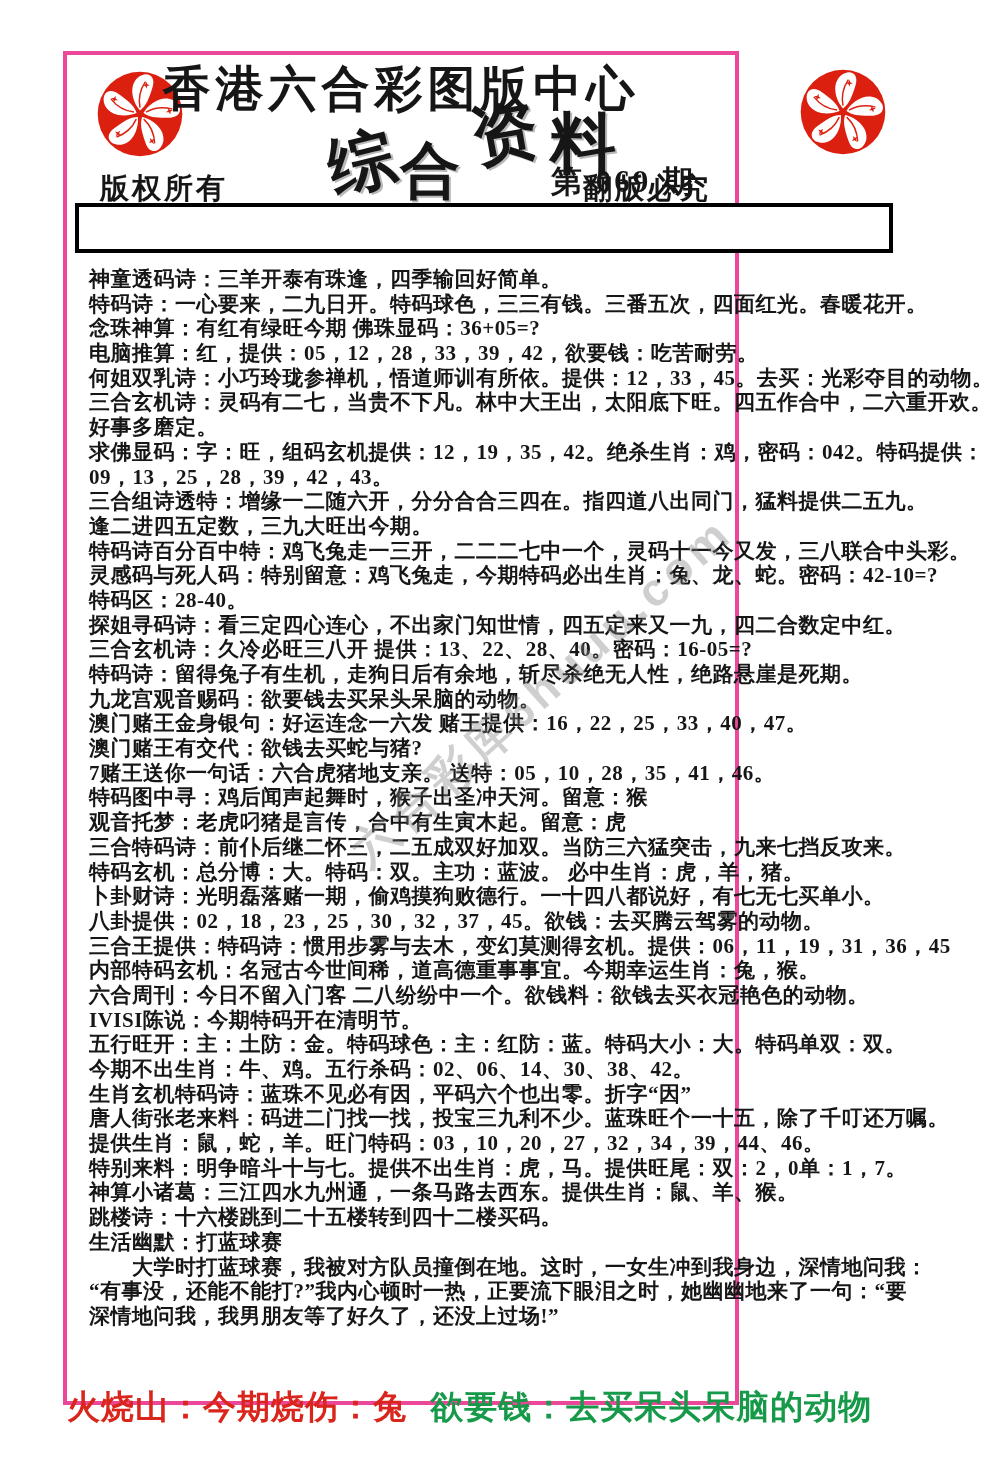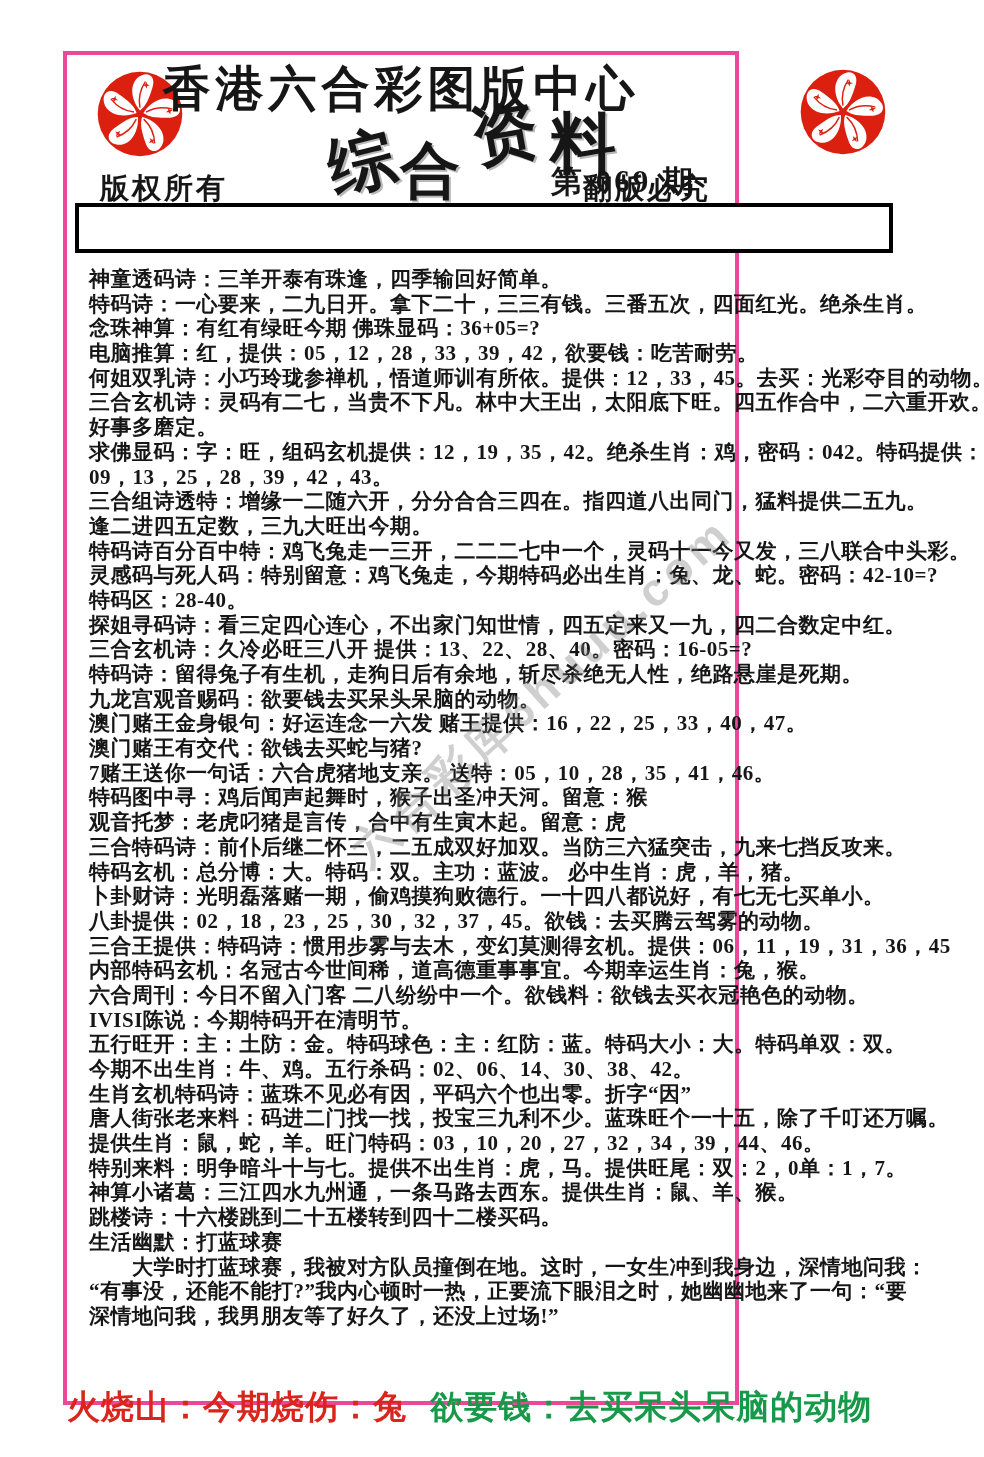--- a/index.html
+++ b/index.html
@@ -131,21 +131,21 @@
 
       <div class="issue">第 069 期</div>
       <div class="notice left">版权所有</div>
       <div class="notice right">翻版必究</div>
     </div>
 
     <div class="empty-box"></div>
 
     <div class="content">
         <div class="line">神童透码诗：三羊开泰有珠逢，四季输回好简单。</div>
-        <div class="line">特码诗：一心要来，二九日开。拿下二十，三三有钱。三番五次，四面红光。绝杀生肖。</div>
+        <div class="line">特码诗：一心要来，二九日开。特码球色，三三有钱。三番五次，四面红光。春暖花开。</div>
         <div class="line">念珠神算：有红有绿旺今期 佛珠显码：36+05=?</div>
         <div class="line">电脑推算：红，提供：05，12，28，33，39，42，欲要钱：吃苦耐劳。</div>
         <div class="line">何姐双乳诗：小巧玲珑参禅机，悟道师训有所依。提供：12，33，45。去买：光彩夺目的动物。</div>
         <div class="line">三合玄机诗：灵码有二七，当贵不下凡。林中大王出，太阳底下旺。四五作合中，二六重开欢。</div>
         <div class="line">好事多磨定。</div>
         <div class="line">求佛显码：字：旺，组码玄机提供：12，19，35，42。绝杀生肖：鸡，密码：042。特码提供：</div>
         <div class="line">09，13，25，28，39，42，43。</div>
         <div class="line">三合组诗透特：增缘一二随六开，分分合合三四在。指四道八出同门，猛料提供二五九。</div>
         <div class="line">逢二进四五定数，三九大旺出今期。</div>
         <div class="line">特码诗百分百中特：鸡飞兔走一三开，二二二七中一个，灵码十一今又发，三八联合中头彩。</div>

